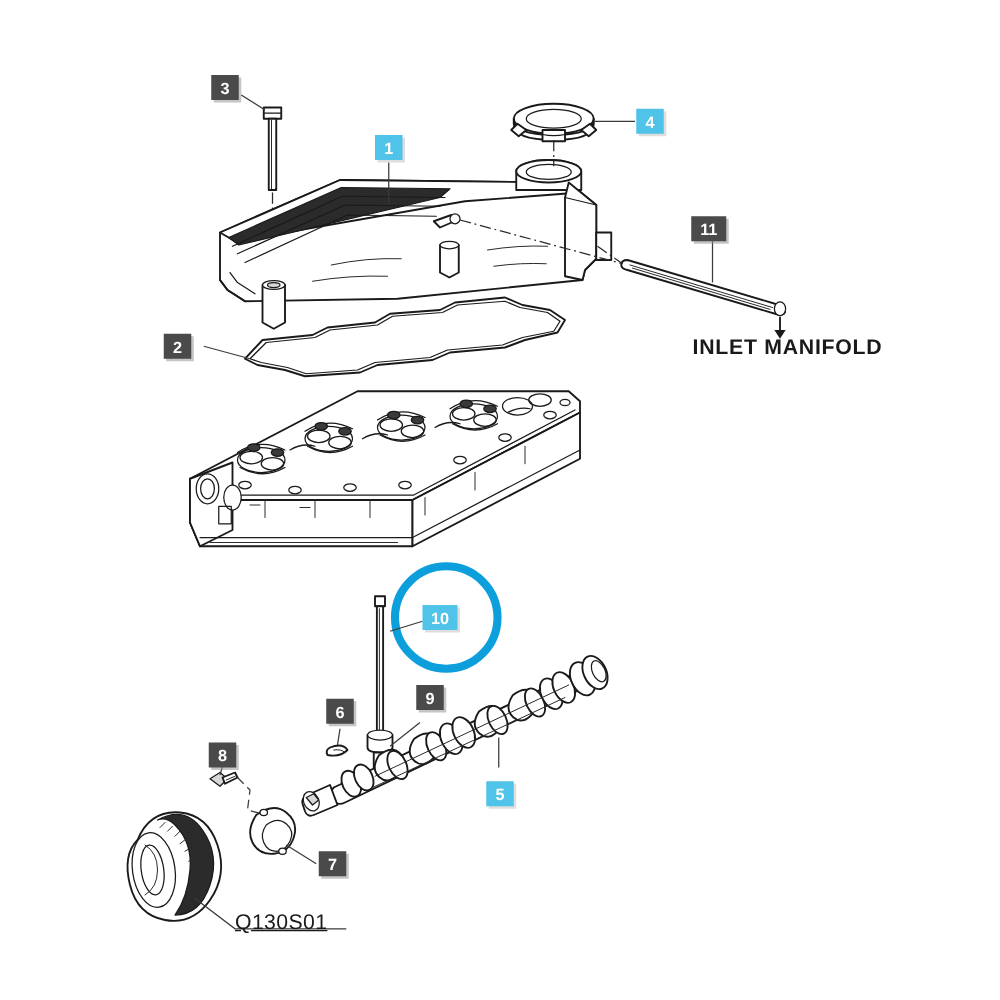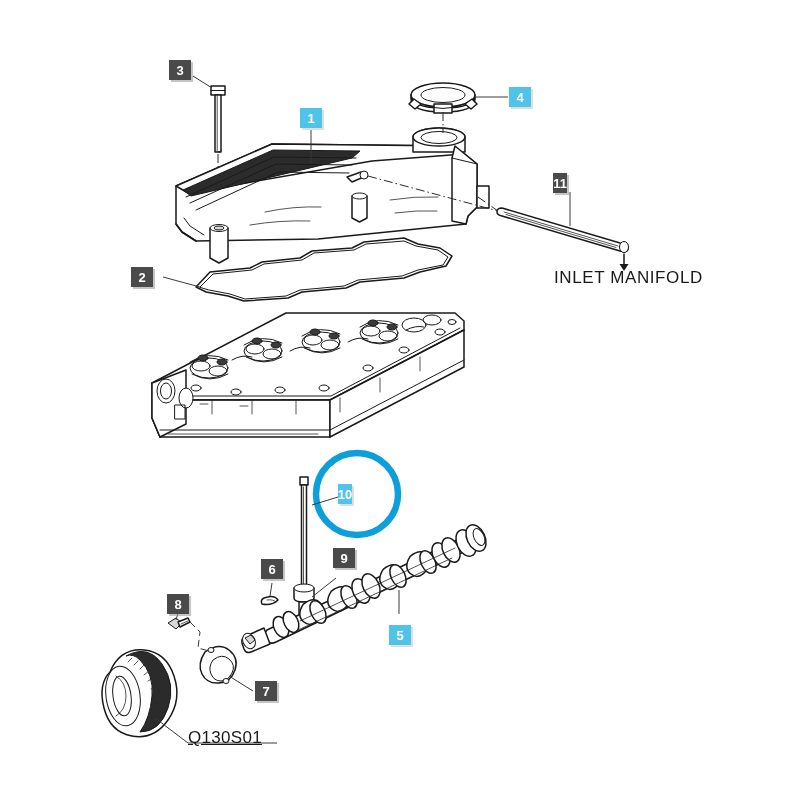--- a/index.html
+++ b/index.html
@@ -40,32 +40,33 @@
   }
   .callout.gray {
     background: #4a4a4a;
     box-shadow: 2px 2px 0 rgba(150,150,150,0.55);
   }
   .callout.cyan {
     background: #4fc3e8;
     box-shadow: 2px 2px 0 rgba(190,190,190,0.5);
   }
   .callout.sz1 { width: 22px; height: 20px; font-size: 13px; }
-  .callout.sz2 { width: 14px; height: 20px; font-size: 13px; }
+  .callout.sz2 { width: 28px; height: 20px; font-size: 13px; }
   
   .freetext {
     position: absolute;
     font-family: "Liberation Sans", sans-serif;
     color: #1a1a1a;
     white-space: nowrap;
     user-select: none;
   }
   #inlet-manifold-text {
     font-size: 17px;
     letter-spacing: 0.6px;
+    font-weight: bold;
   }
   #part-number-text {
     font-size: 17px;
     letter-spacing: 0.3px;
   }
 </style>
 </head>
 <body>
 
 <div id="diagram-root">

